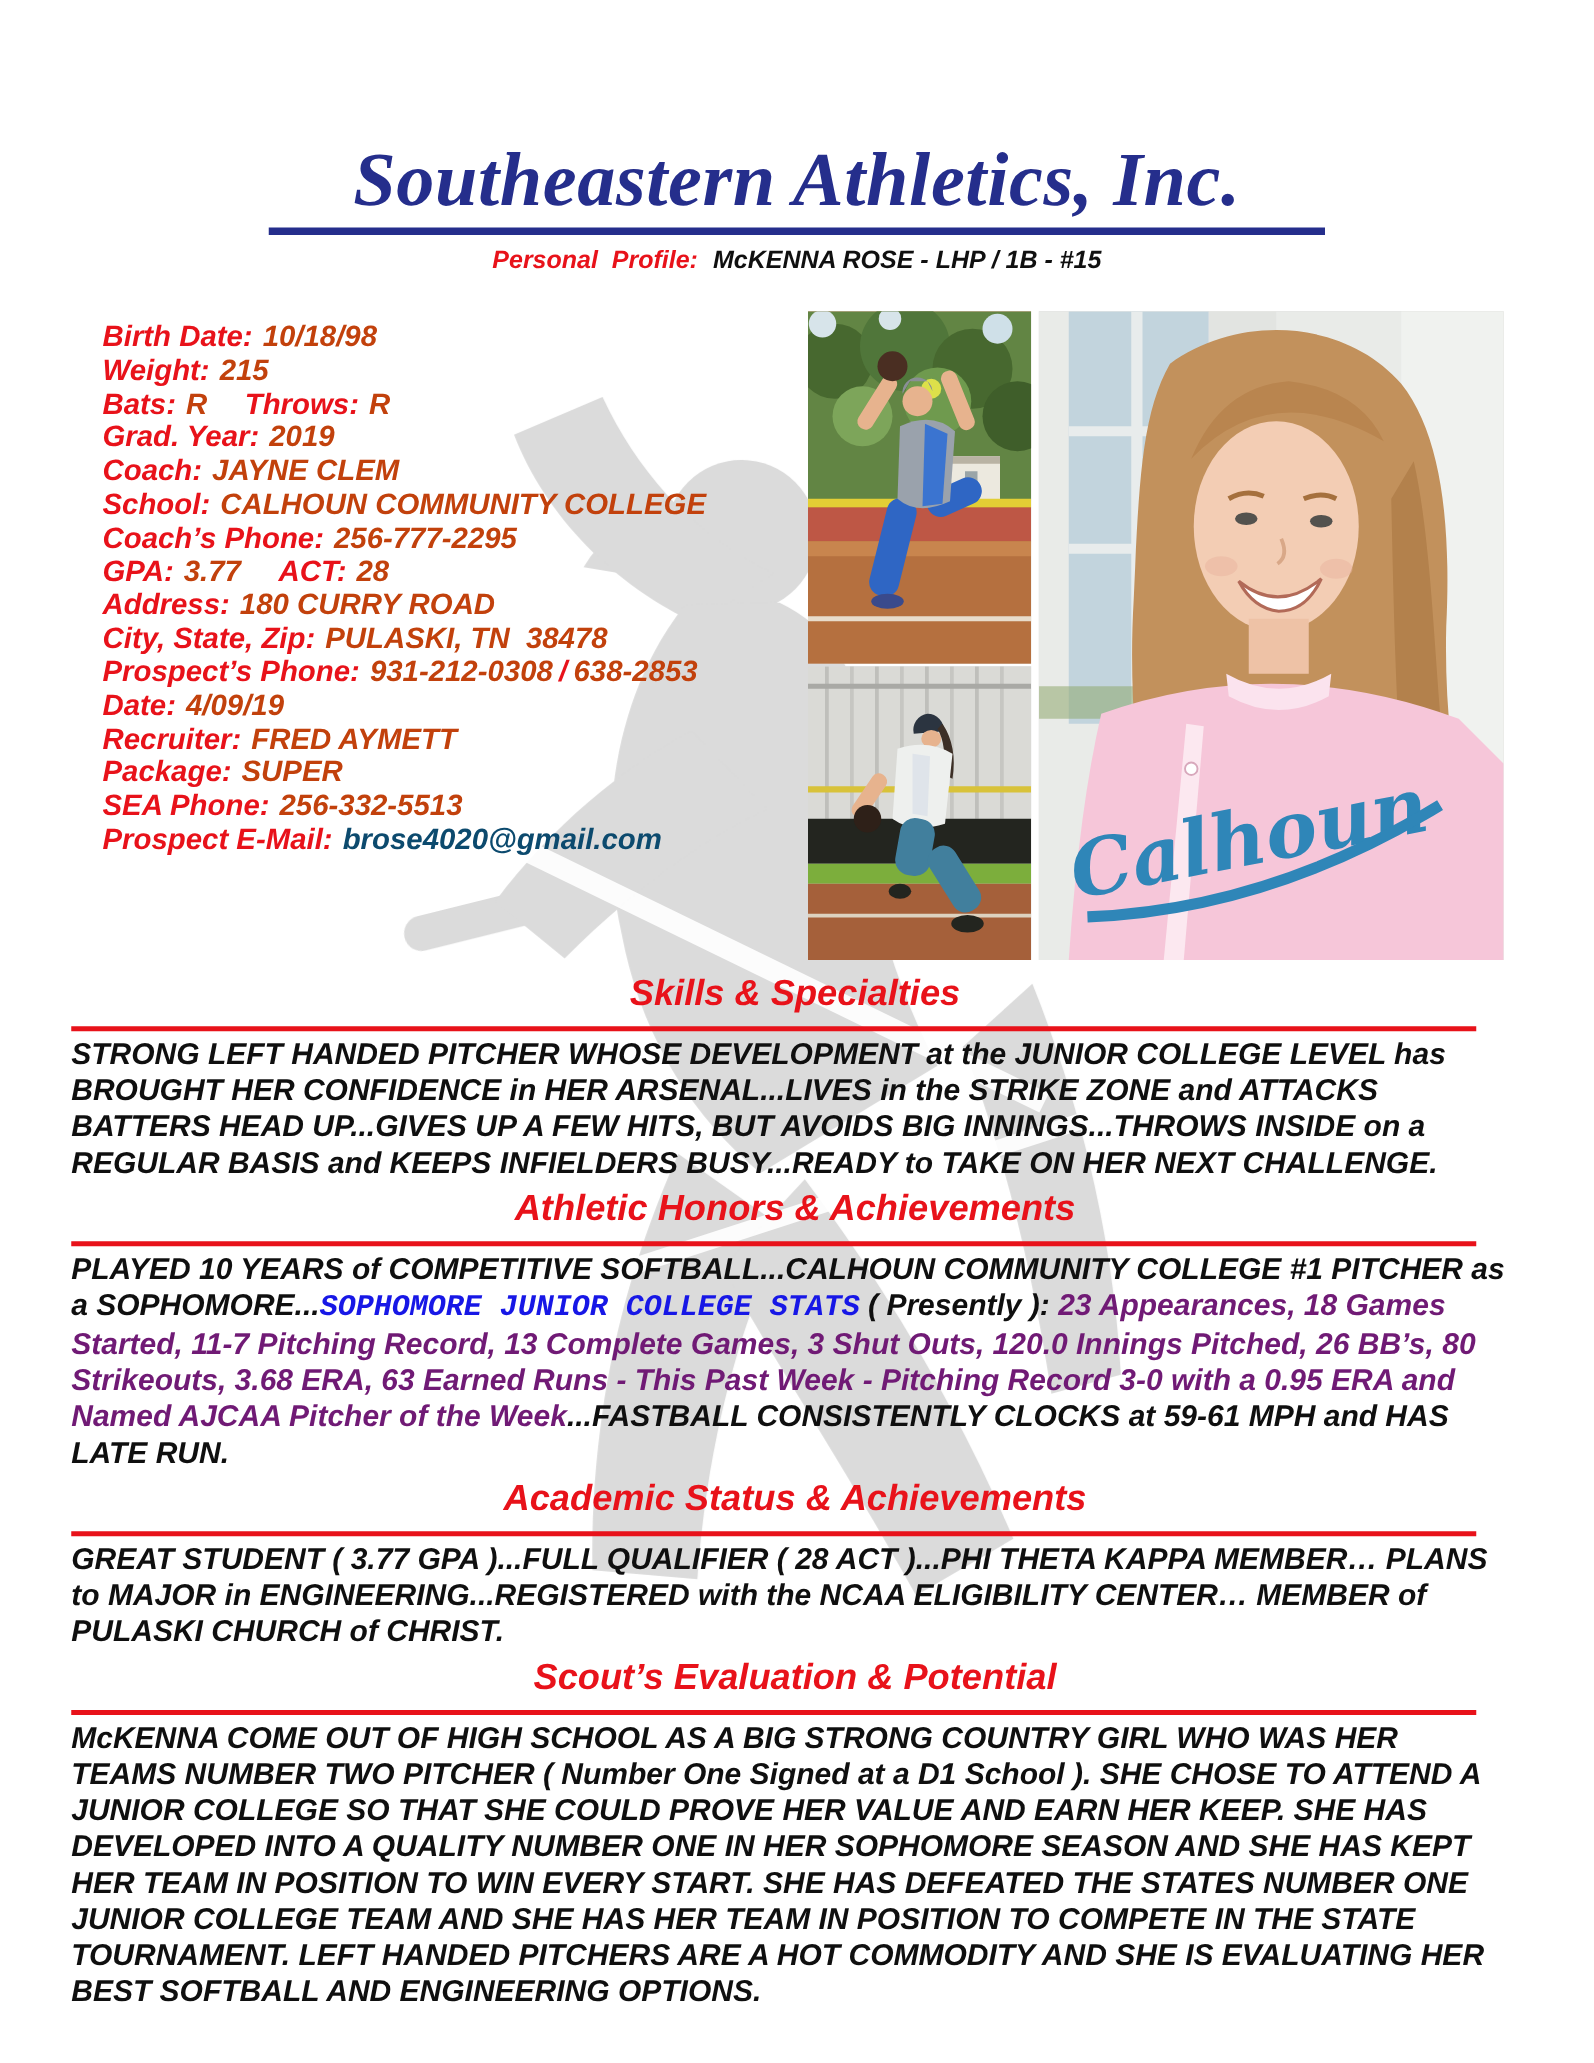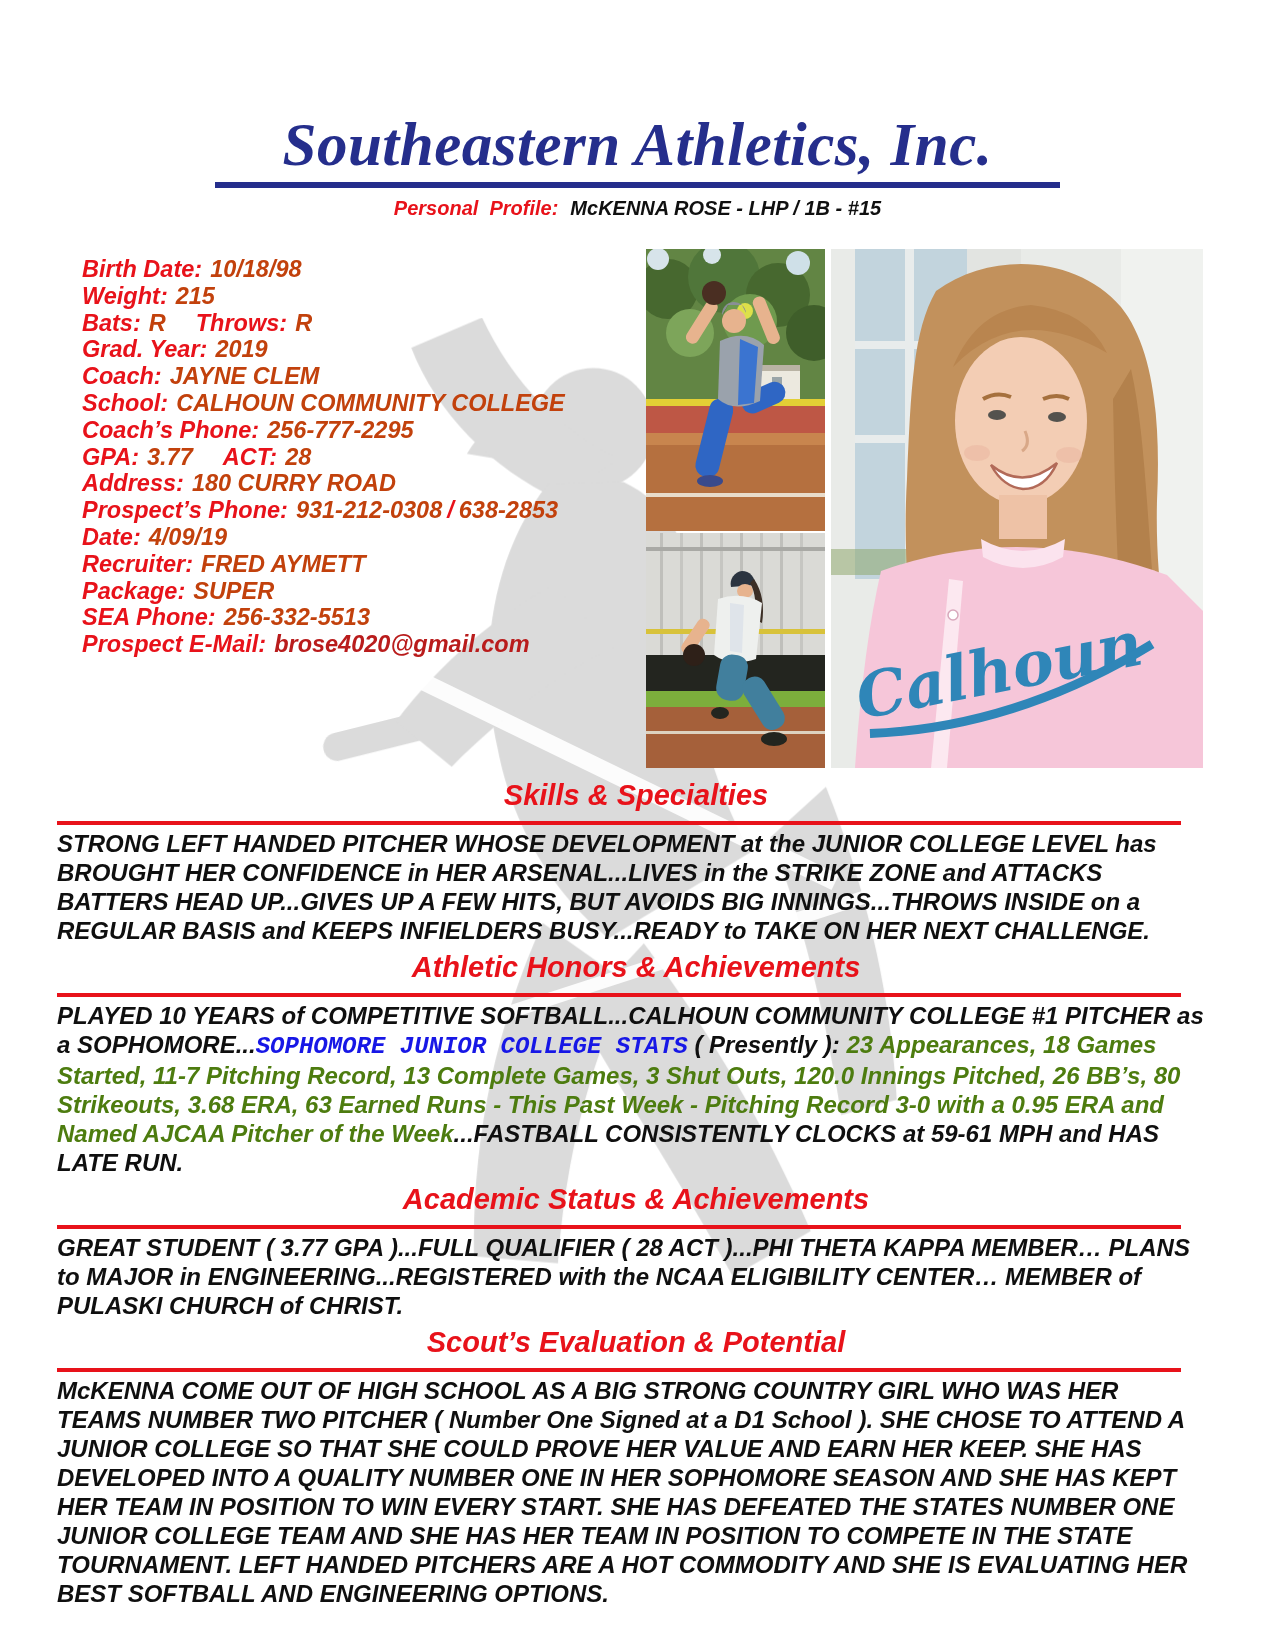--- a/index.html
+++ b/index.html
@@ -21,36 +21,36 @@
   .subtitle{margin-top:4px;font-size:20px;line-height:33px;font-weight:700;font-style:italic;white-space:pre-wrap;}
   .subtitle .lab{color:#e8121a;margin-right:12px;}
   .subtitle .val{color:#101010;}
   
   .profile{left:82px;top:256px;width:580px;font-size:23.5px;font-weight:700;font-style:italic;line-height:26.8px;}
   .prow{white-space:nowrap;}
   .plabel{color:#e8121a;margin-right:8px;white-space:pre-wrap;}
   .plabel2{color:#e8121a;margin-left:30px;margin-right:8px;white-space:pre-wrap;}
   .pvalue{color:#c2410c;white-space:pre-wrap;}
   .psep{color:#e8121a;margin:0 5px;}
-  .pvalue.email{color:#b91c1c;}
+  .pvalue.email{color:#0c4a6e;}
   
   .photo{position:absolute;z-index:1;overflow:hidden;background:#ddd;}
   .photo svg{display:block;width:100%;height:100%;}
   #photoTop{left:646px;top:249px;width:179px;height:282px;}
   #photoBottom{left:646px;top:533px;width:179px;height:235px;}
   #photoPortrait{left:831px;top:249px;width:372px;height:519px;}
   
   .sections{left:57px;top:780px;width:1158px;}
   .shead-row{display:flex;align-items:center;flex-direction:column;}
   .shead{font-size:29px;line-height:31px;color:#e8121a;font-weight:700;font-style:italic;white-space:nowrap;margin:0;}
   .shead-tail{flex:1;height:3px;background:#e8121a;margin:0 0 9px 12px;}
   .shead-underline{height:4px;background:#e8121a;width:1124px;margin-top:1px;}
   .sbody{margin:4px 0 7px;width:1148px;font-size:24px;line-height:29px;font-weight:700;font-style:italic;color:#0f0f0f;}
   .c-blue{color:#1717e6;font-family:Liberation Mono, monospace;}
-  .c-purple{color:#4d7c0f;}
+  .c-purple{color:#701a75;}
 </style>
 </head>
 <body>
 
 <div class="watermark">
   <svg viewBox="0 0 880 1070" preserveAspectRatio="none" aria-hidden="true">
     <g fill="#c3c3c3" opacity="0.6">
       <rect x="20" y="470" width="300" height="28" rx="14" transform="rotate(-14 20 470)"></rect>
       <circle cx="290" cy="165" r="60"></circle>
       <path d="M235,140 Q185,155 165,190 L255,205 Z"></path>
@@ -77,20 +77,21 @@
 <div class="layer profile">
   <div class="prow"><span class="plabel">Birth Date:</span><span class="pvalue">10/18/98</span></div>
   <div class="prow"><span class="plabel">Weight:</span><span class="pvalue">215</span></div>
   <div class="prow"><span class="plabel">Bats:</span><span class="pvalue">R</span><span class="plabel2">Throws:</span><span class="pvalue">R</span></div>
   <div class="prow"><span class="plabel">Grad. Year:</span><span class="pvalue">2019</span></div>
   <div class="prow"><span class="plabel">Coach:</span><span class="pvalue">JAYNE CLEM</span></div>
   <div class="prow"><span class="plabel">School:</span><span class="pvalue">CALHOUN COMMUNITY COLLEGE</span></div>
   <div class="prow"><span class="plabel">Coach’s Phone:</span><span class="pvalue">256-777-2295</span></div>
   <div class="prow"><span class="plabel">GPA:</span><span class="pvalue">3.77</span><span class="plabel2">ACT:</span><span class="pvalue">28</span></div>
   <div class="prow"><span class="plabel">Address:</span><span class="pvalue">180 CURRY ROAD</span></div>
+  <div class="prow"><span class="plabel">City, State, Zip:</span><span class="pvalue">PULASKI, TN  38478</span></div>
   <div class="prow"><span class="plabel">Prospect’s Phone:</span><span class="pvalue">931-212-0308</span><span class="psep">/</span><span class="pvalue">638-2853</span></div>
   <div class="prow"><span class="plabel">Date:</span><span class="pvalue">4/09/19</span></div>
   <div class="prow"><span class="plabel">Recruiter:</span><span class="pvalue">FRED AYMETT</span></div>
   <div class="prow"><span class="plabel">Package:</span><span class="pvalue">SUPER</span></div>
   <div class="prow"><span class="plabel">SEA Phone:</span><span class="pvalue">256-332-5513</span></div>
   <div class="prow"><span class="plabel">Prospect E-Mail:</span><span class="pvalue email">brose4020@gmail.com</span></div>
 </div>
 
 <div class="photo" id="photoTop">
   <svg viewBox="0 0 179 282" preserveAspectRatio="none" aria-hidden="true">

